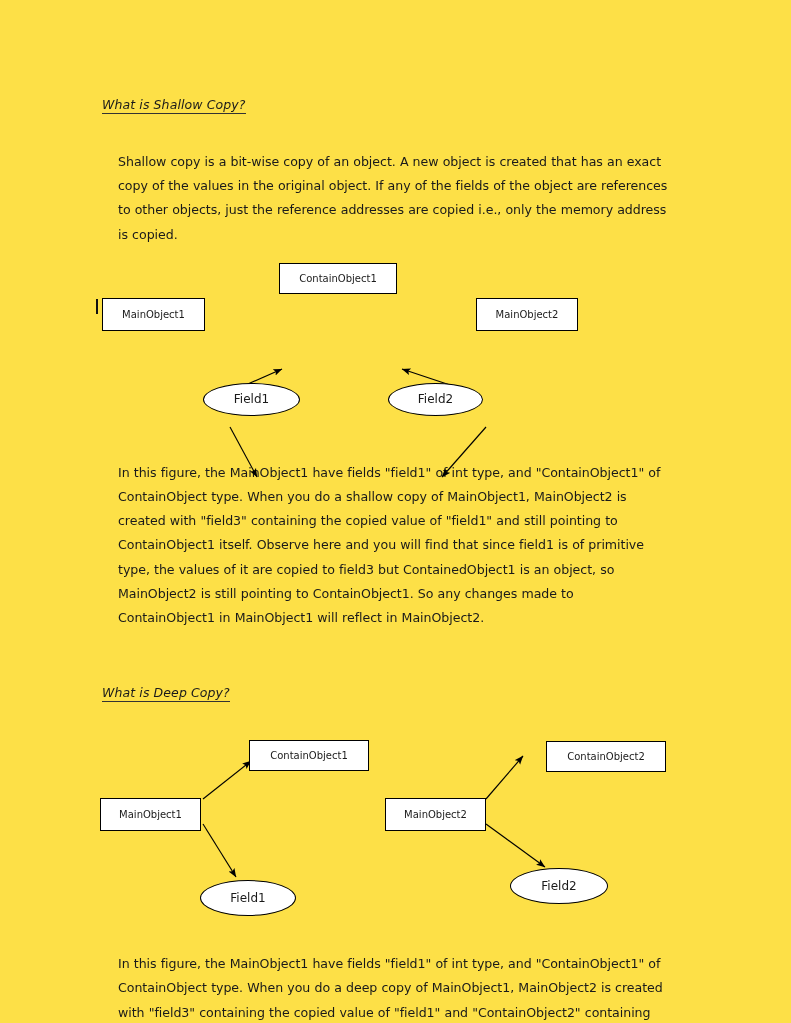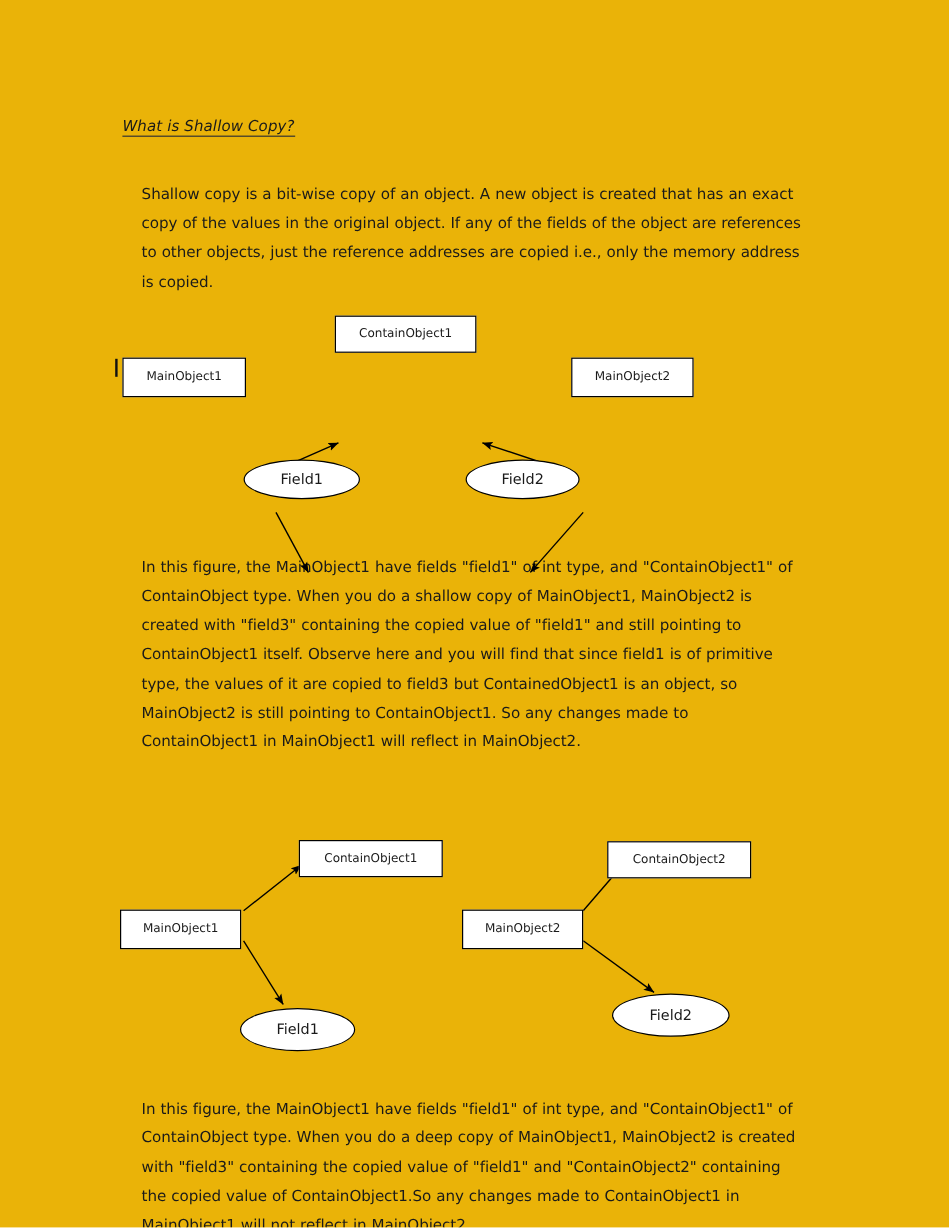--- a/index.html
+++ b/index.html
@@ -8,21 +8,21 @@
     background: #ffffff;
   }
   body {
     font-family: "DejaVu Sans", sans-serif;
     color: #1a1a1a;
   }
   #page {
     position: relative;
     width: 791px;
     height: 1023px;
-    background: #eab308;
+    background: #fde047;
     overflow: hidden;
     text-decoration: underline;
   }
   .content {
     position: absolute;
     left: 102px;
     top: 94px;
     width: 582px;
   }
   h2.section-heading {
@@ -139,20 +139,23 @@
       <div class="node-ellipse" style="left:286px; top:120px; width:95px; height:33px;">Field2</div>
     </div>
 
     <p class="para">In this figure, the MainObject1 have fields "field1" of int type, and "ContainObject1" of ContainObject type. When you do a shallow copy of MainObject1, MainObject2 is created with "field3" containing the copied value of "field1" and still pointing to ContainObject1 itself. Observe here and you will find that since field1 is of primitive type, the values of it are copied to field3 but ContainedObject1 is an object, so MainObject2 is still pointing to ContainObject1. So any changes made to ContainObject1 in MainObject1 will reflect in MainObject2.</p>
 
     <div class="gap-20"></div>
 
 
     <div class="gap-16"></div>
 
+    <div class="heading-wrap">
+      <h2 class="section-heading">What is Deep Copy?</h2>
+    </div>
 
 
     <div class="figure" id="figure-deep">
       <svg width="582" height="196" viewBox="0 0 582 196">
         <defs>
           <marker id="ah2" markerWidth="9" markerHeight="9" refX="7.4" refY="3.2" orient="auto" markerUnits="strokeWidth">
             <path d="M0,0.2 L7.6,3.2 L0,6.2 L1.6,3.2 Z" fill="#000"></path>
           </marker>
         </defs>
 
@@ -160,21 +163,21 @@
 
         <line x1="101" y1="84" x2="134" y2="137" stroke="#000" stroke-width="1.15" marker-end="url(#ah2)"></line>
 
         <line x1="384" y1="59" x2="421" y2="16" stroke="#000" stroke-width="1.15" marker-end="url(#ah2)"></line>
 
         <line x1="384" y1="84" x2="443" y2="127" stroke="#000" stroke-width="1.15" marker-end="url(#ah2)"></line>
       </svg>
 
       <div class="node-box" style="left:147px; top:0px; width:120px; height:31px;">ContainObject1</div>
 
-      <div class="node-box" style="left:404px; top:1px; width:120px; height:31px;">ContainObject2</div>
+      <div class="node-box" style="left:444px; top:1px; width:120px; height:31px;">ContainObject2</div>
 
       <div class="node-box" style="left:-2px; top:58px; width:101px; height:33px;">MainObject1</div>
 
       <div class="node-box" style="left:283px; top:58px; width:101px; height:33px;">MainObject2</div>
 
       <div class="node-ellipse" style="left:98px; top:140px; width:96px; height:36px;">Field1</div>
 
       <div class="node-ellipse" style="left:408px; top:128px; width:98px; height:36px;">Field2</div>
     </div>
 

